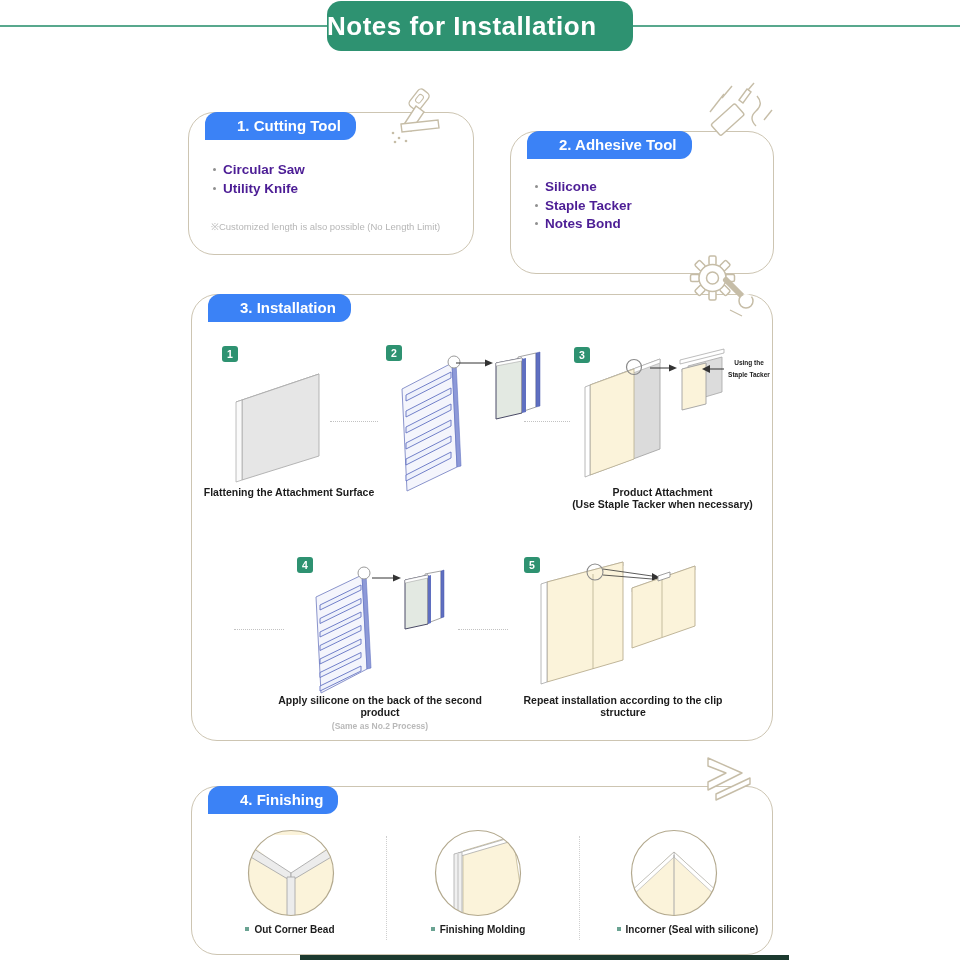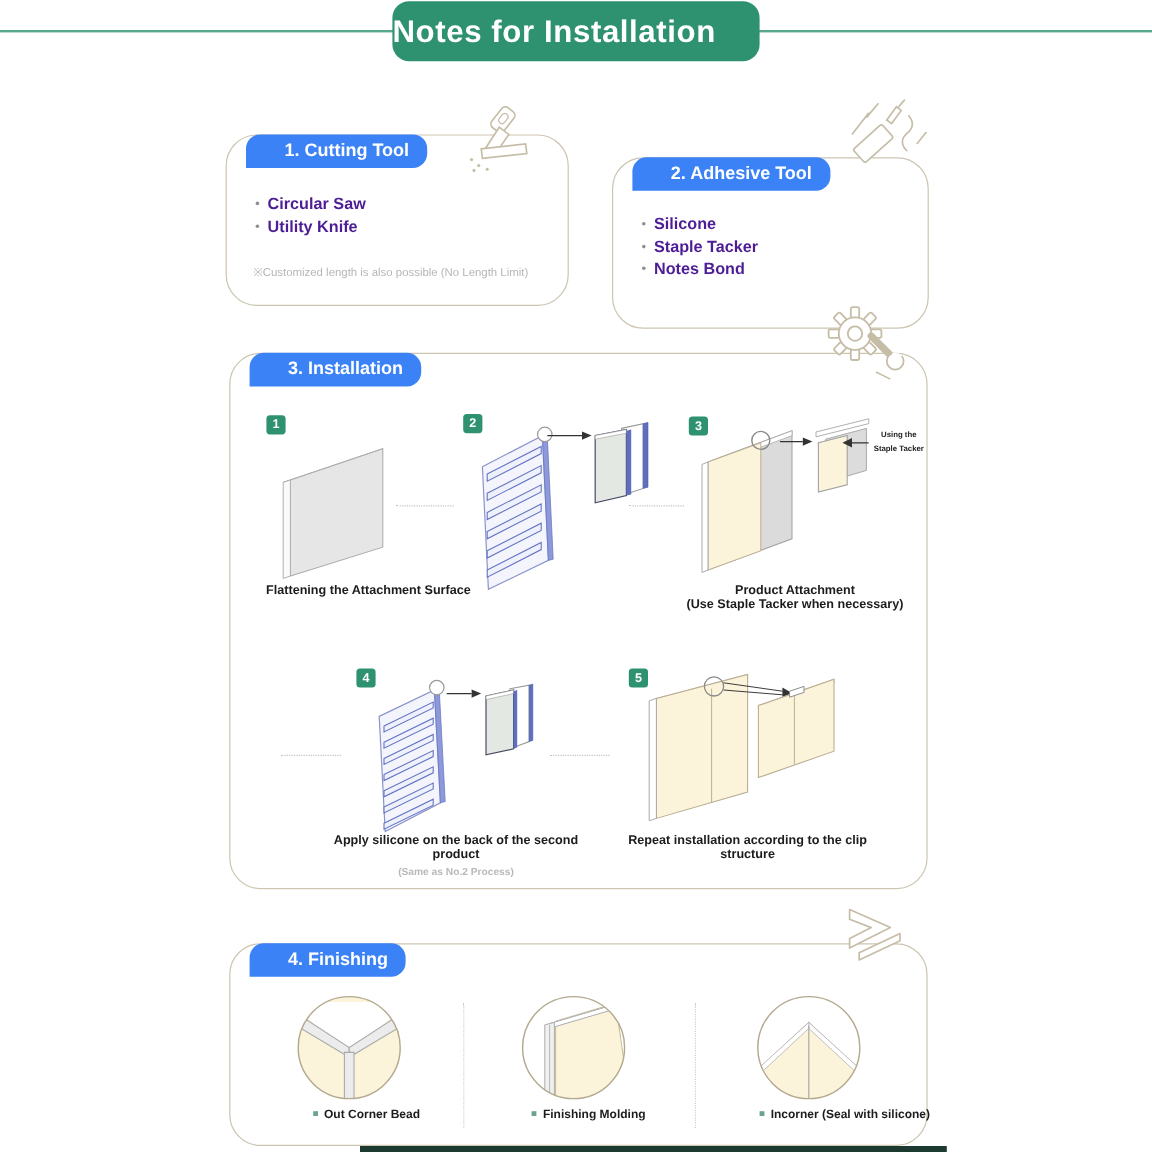--- a/index.html
+++ b/index.html
@@ -37,21 +37,21 @@
   .dot-h{position:absolute;height:0;border-top:1.5px dotted #c2c2c2;}
   .dot-v{position:absolute;width:0;border-left:1.5px dotted #cfcfcf;}
 
   
   .cap{position:absolute;text-align:center;font-size:10.5px;font-weight:bold;color:#1c1c1c;line-height:12px;}
   .cap .sub{font-size:8.5px;color:#b9b9b9;font-weight:bold;line-height:10.5px;margin-top:3px;}
   .cap .sub2{font-size:8.5px;color:#b9b9b9;font-weight:bold;line-height:10.5px;}
   .anno{position:absolute;text-align:center;font-size:6.5px;font-weight:bold;color:#222;line-height:12px;}
 
   
-  .fin-label{position:absolute;text-align:right;font-size:10px;font-weight:bold;color:#1c1c1c;white-space:nowrap;}
+  .fin-label{position:absolute;text-align:center;font-size:10px;font-weight:bold;color:#1c1c1c;white-space:nowrap;}
   .fin-blt{display:inline-block;width:4px;height:4px;background:#6aa392;margin-right:5px;vertical-align:2px;}
 
   .footer-bar{position:absolute;left:300px;top:955px;width:489px;height:5px;background:#1C3A2F;}
 </style>
 </head>
 <body>
 
 <div class="page">
 
   <div class="title-line"></div>
@@ -186,21 +186,21 @@
   </svg>
   <svg class="abs" style="left:702px;top:364px" width="22" height="10" viewBox="0 0 22 10">
     <polygon points="8,1 0,5 8,9" fill="#333"></polygon>
     <line x1="8" y1="5" x2="22" y2="5" stroke="#333" stroke-width="1"></line>
   </svg>
   <div class="anno" style="left:722px;top:357px;width:54px;">
     <div>Using the</div>
     <div>Staple Tacker</div>
   </div>
 
-  <div class="cap" style="left:207px;top:486px;width:200px;">
+  <div class="cap" style="left:189px;top:486px;width:200px;">
     <div>Flattening the Attachment Surface</div>
   </div>
   <div class="cap" style="left:570px;top:486px;width:185px;">
     <div>Product Attachment</div>
     <div>(Use Staple Tacker when necessary)</div>
   </div>
 
   <div class="dot-h" style="left:234px;top:629px;width:50px;"></div>
 
   <svg class="abs" style="left:310px;top:563px" width="64" height="132" viewBox="0 0 64 132">

